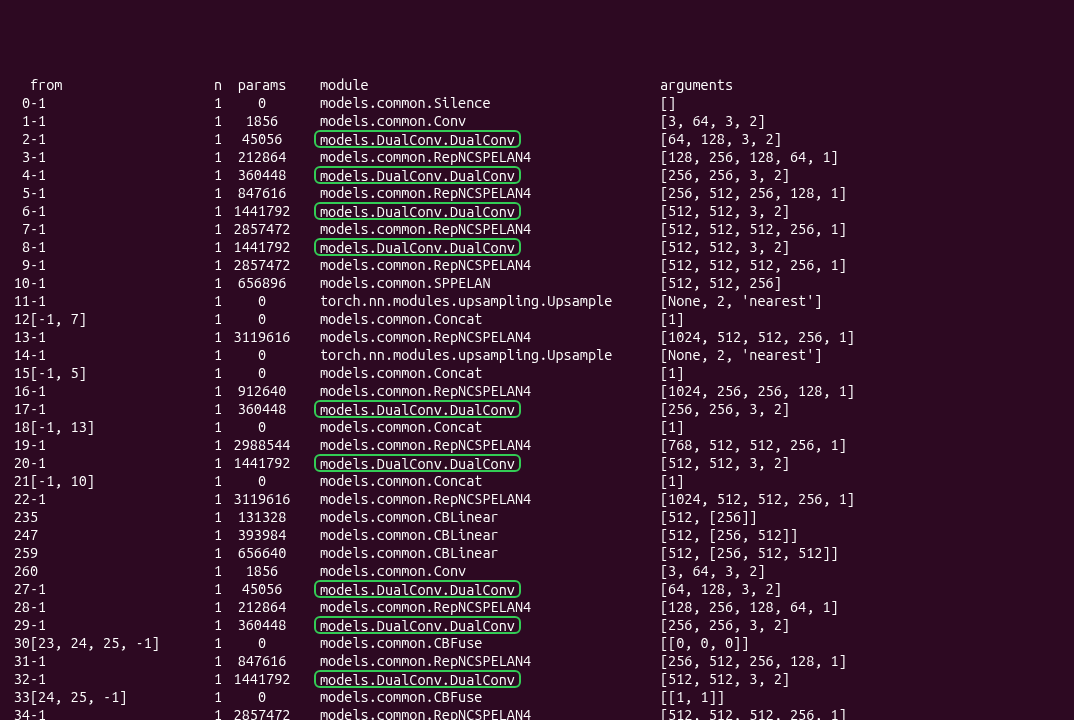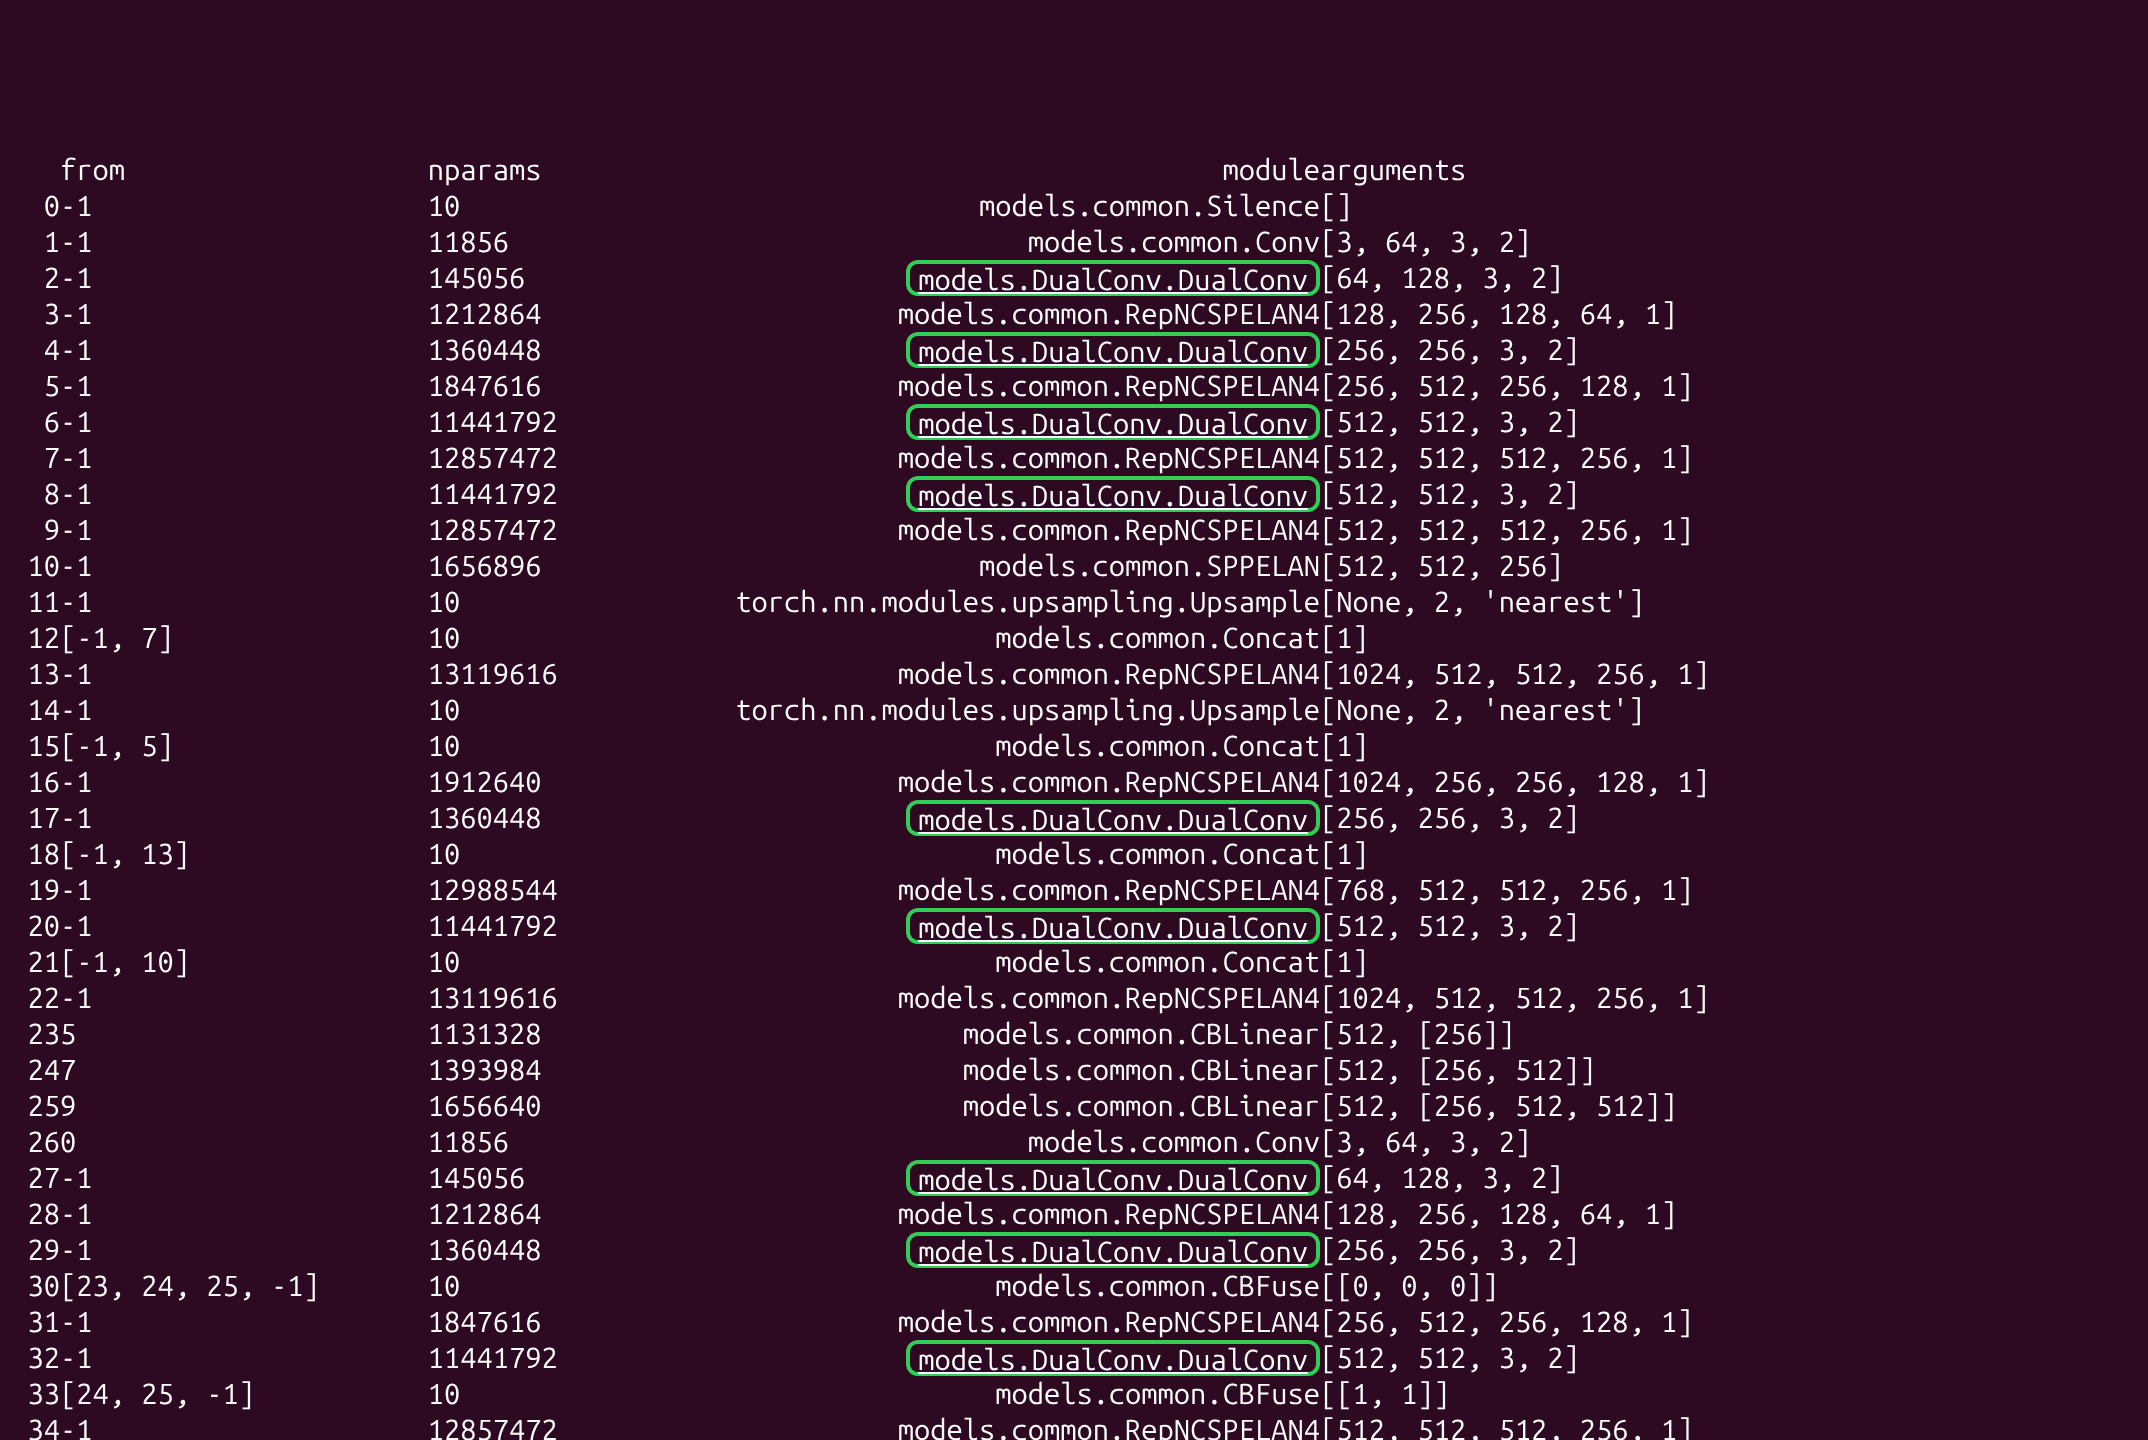--- a/index.html
+++ b/index.html
@@ -12,32 +12,31 @@
     padding: 4px 6px;
     white-space: pre;
     width: 1074px;
     height: 720px;
     overflow: hidden;
   }
   .row { display: block; height: 18px; }
   .idx { display: inline-block; width: 24px; text-align: right; }
   .from { display: inline-block; width: 160px; text-align: left; }
   .n { display: inline-block; width: 32px; text-align: right; }
-  .params { display: inline-block; width: 80px; text-align: left; }
-  .module { display: inline-block; padding-left: 18px; width: 358px; text-align: right; vertical-align: top; }
+  .params { display: inline-block; width: 80px; text-align: center; }
+  .module { display: inline-block; padding-left: 18px; width: 358px; text-align: left; vertical-align: top; }
   .args { display: inline-block; text-align: center; }
   .hl {
     border: 2px solid #33cc55;
     border-radius: 6px;
     padding: 0px 4px;
     margin-left: -6px;
     display: inline-block;
     line-height: 15px;
     height: 18px;
-    text-decoration: underline;
   }
 </style>
 </head>
 <body>
 
 
 
 <div id="container"><div class="row"><span class="idx"></span><span class="from">from</span><span class="n">n</span><span class="params">params</span><span class="module">module</span><span class="args">arguments</span></div><div class="row"><span class="idx">0</span><span class="from">-1</span><span class="n">1</span><span class="params">0</span><span class="module">models.common.Silence</span><span class="args">[]</span></div><div class="row"><span class="idx">1</span><span class="from">-1</span><span class="n">1</span><span class="params">1856</span><span class="module">models.common.Conv</span><span class="args">[3, 64, 3, 2]</span></div><div class="row"><span class="idx">2</span><span class="from">-1</span><span class="n">1</span><span class="params">45056</span><span class="module"><span class="hl">models.DualConv.DualConv</span></span><span class="args">[64, 128, 3, 2]</span></div><div class="row"><span class="idx">3</span><span class="from">-1</span><span class="n">1</span><span class="params">212864</span><span class="module">models.common.RepNCSPELAN4</span><span class="args">[128, 256, 128, 64, 1]</span></div><div class="row"><span class="idx">4</span><span class="from">-1</span><span class="n">1</span><span class="params">360448</span><span class="module"><span class="hl">models.DualConv.DualConv</span></span><span class="args">[256, 256, 3, 2]</span></div><div class="row"><span class="idx">5</span><span class="from">-1</span><span class="n">1</span><span class="params">847616</span><span class="module">models.common.RepNCSPELAN4</span><span class="args">[256, 512, 256, 128, 1]</span></div><div class="row"><span class="idx">6</span><span class="from">-1</span><span class="n">1</span><span class="params">1441792</span><span class="module"><span class="hl">models.DualConv.DualConv</span></span><span class="args">[512, 512, 3, 2]</span></div><div class="row"><span class="idx">7</span><span class="from">-1</span><span class="n">1</span><span class="params">2857472</span><span class="module">models.common.RepNCSPELAN4</span><span class="args">[512, 512, 512, 256, 1]</span></div><div class="row"><span class="idx">8</span><span class="from">-1</span><span class="n">1</span><span class="params">1441792</span><span class="module"><span class="hl">models.DualConv.DualConv</span></span><span class="args">[512, 512, 3, 2]</span></div><div class="row"><span class="idx">9</span><span class="from">-1</span><span class="n">1</span><span class="params">2857472</span><span class="module">models.common.RepNCSPELAN4</span><span class="args">[512, 512, 512, 256, 1]</span></div><div class="row"><span class="idx">10</span><span class="from">-1</span><span class="n">1</span><span class="params">656896</span><span class="module">models.common.SPPELAN</span><span class="args">[512, 512, 256]</span></div><div class="row"><span class="idx">11</span><span class="from">-1</span><span class="n">1</span><span class="params">0</span><span class="module">torch.nn.modules.upsampling.Upsample</span><span class="args">[None, 2, 'nearest']</span></div><div class="row"><span class="idx">12</span><span class="from">[-1, 7]</span><span class="n">1</span><span class="params">0</span><span class="module">models.common.Concat</span><span class="args">[1]</span></div><div class="row"><span class="idx">13</span><span class="from">-1</span><span class="n">1</span><span class="params">3119616</span><span class="module">models.common.RepNCSPELAN4</span><span class="args">[1024, 512, 512, 256, 1]</span></div><div class="row"><span class="idx">14</span><span class="from">-1</span><span class="n">1</span><span class="params">0</span><span class="module">torch.nn.modules.upsampling.Upsample</span><span class="args">[None, 2, 'nearest']</span></div><div class="row"><span class="idx">15</span><span class="from">[-1, 5]</span><span class="n">1</span><span class="params">0</span><span class="module">models.common.Concat</span><span class="args">[1]</span></div><div class="row"><span class="idx">16</span><span class="from">-1</span><span class="n">1</span><span class="params">912640</span><span class="module">models.common.RepNCSPELAN4</span><span class="args">[1024, 256, 256, 128, 1]</span></div><div class="row"><span class="idx">17</span><span class="from">-1</span><span class="n">1</span><span class="params">360448</span><span class="module"><span class="hl">models.DualConv.DualConv</span></span><span class="args">[256, 256, 3, 2]</span></div><div class="row"><span class="idx">18</span><span class="from">[-1, 13]</span><span class="n">1</span><span class="params">0</span><span class="module">models.common.Concat</span><span class="args">[1]</span></div><div class="row"><span class="idx">19</span><span class="from">-1</span><span class="n">1</span><span class="params">2988544</span><span class="module">models.common.RepNCSPELAN4</span><span class="args">[768, 512, 512, 256, 1]</span></div><div class="row"><span class="idx">20</span><span class="from">-1</span><span class="n">1</span><span class="params">1441792</span><span class="module"><span class="hl">models.DualConv.DualConv</span></span><span class="args">[512, 512, 3, 2]</span></div><div class="row"><span class="idx">21</span><span class="from">[-1, 10]</span><span class="n">1</span><span class="params">0</span><span class="module">models.common.Concat</span><span class="args">[1]</span></div><div class="row"><span class="idx">22</span><span class="from">-1</span><span class="n">1</span><span class="params">3119616</span><span class="module">models.common.RepNCSPELAN4</span><span class="args">[1024, 512, 512, 256, 1]</span></div><div class="row"><span class="idx">23</span><span class="from">5</span><span class="n">1</span><span class="params">131328</span><span class="module">models.common.CBLinear</span><span class="args">[512, [256]]</span></div><div class="row"><span class="idx">24</span><span class="from">7</span><span class="n">1</span><span class="params">393984</span><span class="module">models.common.CBLinear</span><span class="args">[512, [256, 512]]</span></div><div class="row"><span class="idx">25</span><span class="from">9</span><span class="n">1</span><span class="params">656640</span><span class="module">models.common.CBLinear</span><span class="args">[512, [256, 512, 512]]</span></div><div class="row"><span class="idx">26</span><span class="from">0</span><span class="n">1</span><span class="params">1856</span><span class="module">models.common.Conv</span><span class="args">[3, 64, 3, 2]</span></div><div class="row"><span class="idx">27</span><span class="from">-1</span><span class="n">1</span><span class="params">45056</span><span class="module"><span class="hl">models.DualConv.DualConv</span></span><span class="args">[64, 128, 3, 2]</span></div><div class="row"><span class="idx">28</span><span class="from">-1</span><span class="n">1</span><span class="params">212864</span><span class="module">models.common.RepNCSPELAN4</span><span class="args">[128, 256, 128, 64, 1]</span></div><div class="row"><span class="idx">29</span><span class="from">-1</span><span class="n">1</span><span class="params">360448</span><span class="module"><span class="hl">models.DualConv.DualConv</span></span><span class="args">[256, 256, 3, 2]</span></div><div class="row"><span class="idx">30</span><span class="from">[23, 24, 25, -1]</span><span class="n">1</span><span class="params">0</span><span class="module">models.common.CBFuse</span><span class="args">[[0, 0, 0]]</span></div><div class="row"><span class="idx">31</span><span class="from">-1</span><span class="n">1</span><span class="params">847616</span><span class="module">models.common.RepNCSPELAN4</span><span class="args">[256, 512, 256, 128, 1]</span></div><div class="row"><span class="idx">32</span><span class="from">-1</span><span class="n">1</span><span class="params">1441792</span><span class="module"><span class="hl">models.DualConv.DualConv</span></span><span class="args">[512, 512, 3, 2]</span></div><div class="row"><span class="idx">33</span><span class="from">[24, 25, -1]</span><span class="n">1</span><span class="params">0</span><span class="module">models.common.CBFuse</span><span class="args">[[1, 1]]</span></div><div class="row"><span class="idx">34</span><span class="from">-1</span><span class="n">1</span><span class="params">2857472</span><span class="module">models.common.RepNCSPELAN4</span><span class="args">[512, 512, 512, 256, 1]</span></div></div>
 
 

